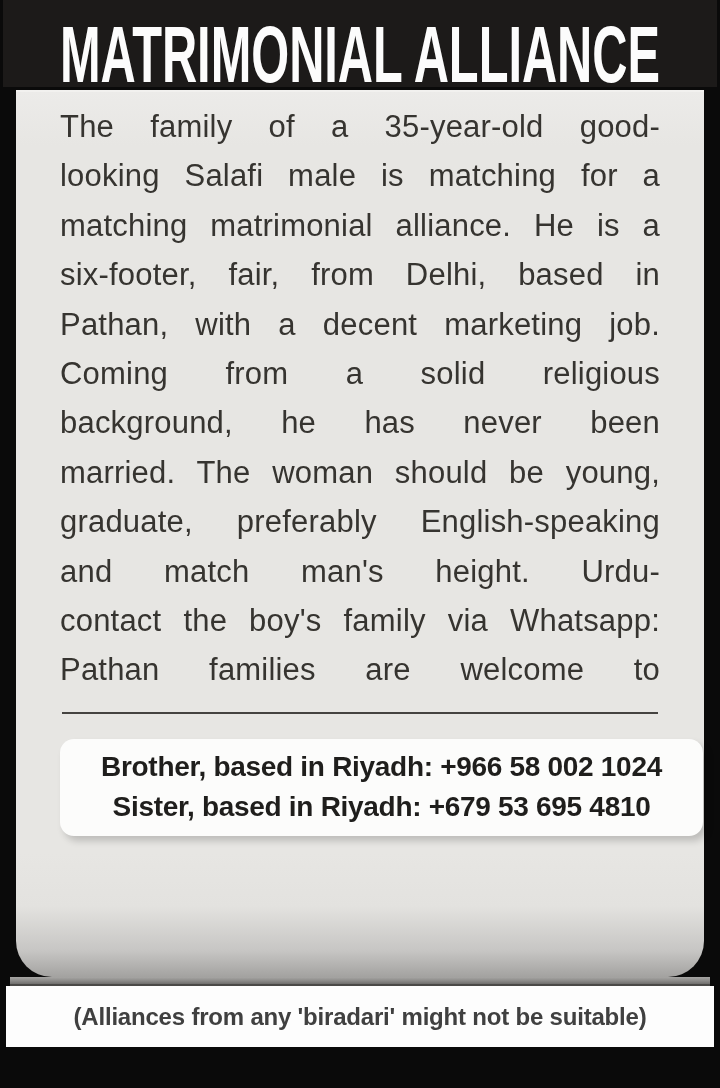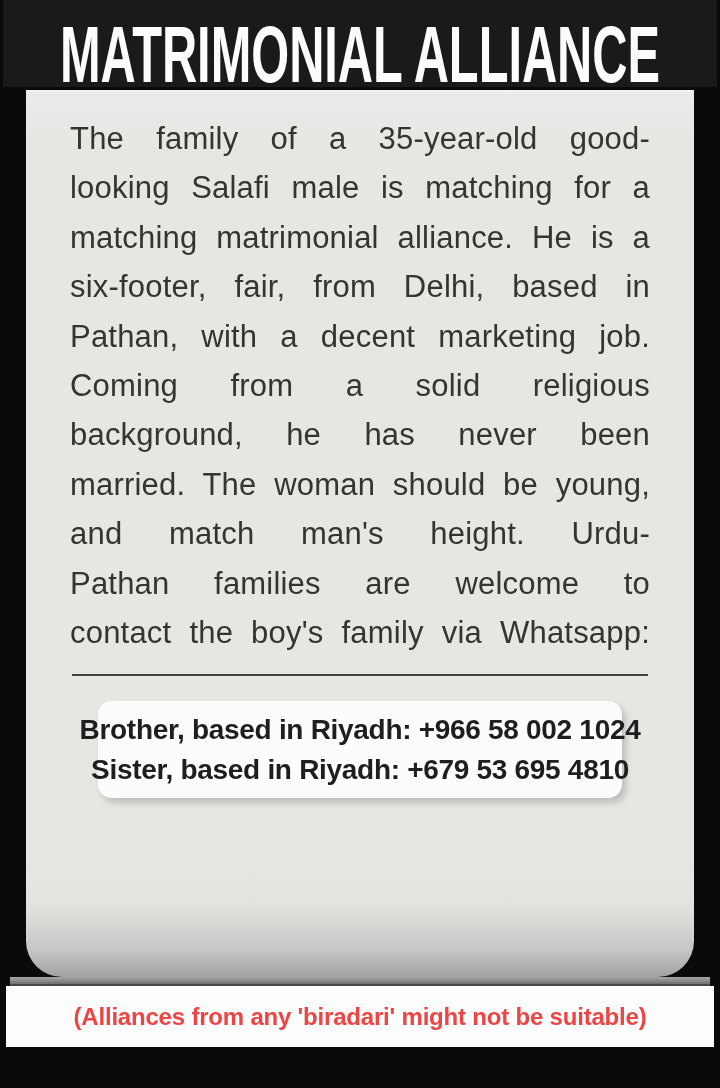--- a/index.html
+++ b/index.html
@@ -27,23 +27,23 @@
   .banner svg { display: block; width: 714px; height: 119px; }
   .banner text {
     font-family: "Liberation Sans", sans-serif;
     font-weight: 700;
     font-size: 80px;
     fill: #fcfcfc;
   }
   
   .panel {
     box-sizing: border-box;
-    margin: 0 26px;
+    margin: 0 16px;
     height: 887px;
-    padding: 22px 44px 0 44px;
+    padding: 10px 44px 0 44px;
     background: linear-gradient(180deg, #ecebe9 0%, #e7e6e3 6%, #e7e6e3 86%, #e3e2df 92%, #c7c6c4 97%, #a3a2a0 100%);
     border-top: 2px solid #f2f1ef;
     border-radius: 0 0 36px 36px;
   }
   .bline {
     font-size: 31px;
     line-height: 49.4px;
     color: #363430;
     text-align: justify;
     text-align-last: justify;
@@ -51,21 +51,21 @@
     white-space: normal;
     letter-spacing: 0.2px;
   }
   .rule {
     height: 2px;
     background: #454340;
     margin: 17px 2px 0 2px;
   }
   .contact-box {
     margin: 25px auto 0 auto;
-    width: 524px;
+    width: 643px;
     height: 97px;
     background: #fcfcfb;
     border-radius: 14px;
     box-shadow: 4px 5px 7px rgba(0,0,0,0.18);
     display: flex;
     flex-direction: column;
     align-items: center;
     justify-content: center;
   }
   .cline {
@@ -90,21 +90,21 @@
     margin: 0 6px;
     height: 61px;
     background: #fdfdfd;
     display: flex;
     align-items: center;
     justify-content: center;
   }
   .fline {
     font-size: 24px;
     font-weight: 700;
-    color: #ef4444;
+    color: #404040;
     letter-spacing: -0.2px;
     white-space: nowrap;
   }
 </style>
 </head>
 <body>
 
 <div class="poster">
 
   <div class="banner">
@@ -115,23 +115,24 @@
 
   <div class="panel">
     <div class="bline">The family of a 35-year-old good-</div>
     <div class="bline">looking Salafi male is matching for a</div>
     <div class="bline">matching matrimonial alliance. He is a</div>
     <div class="bline">six-footer, fair, from Delhi, based in</div>
     <div class="bline">Pathan, with a decent marketing job.</div>
     <div class="bline">Coming from a solid religious</div>
     <div class="bline">background, he has never been</div>
     <div class="bline">married. The woman should be young,</div>
+    <div class="bline">graduate, preferably English-speaking</div>
     <div class="bline">and match man's height. Urdu-</div>
+    <div class="bline">contact the boy's family via Whatsapp:</div>
     <div class="bline">Pathan families are welcome to</div>
-    <div class="bline">contact the boy's family via Whatsapp:</div>
 
     <div class="rule"></div>
 
     <div class="contact-box">
       <div class="cline">Brother, based in Riyadh: +966 58 002 1024</div>
       <div class="cline">Sister, based in Riyadh: +679 53 695 4810</div>
     </div>
   </div>
 
   <div class="band"></div>

